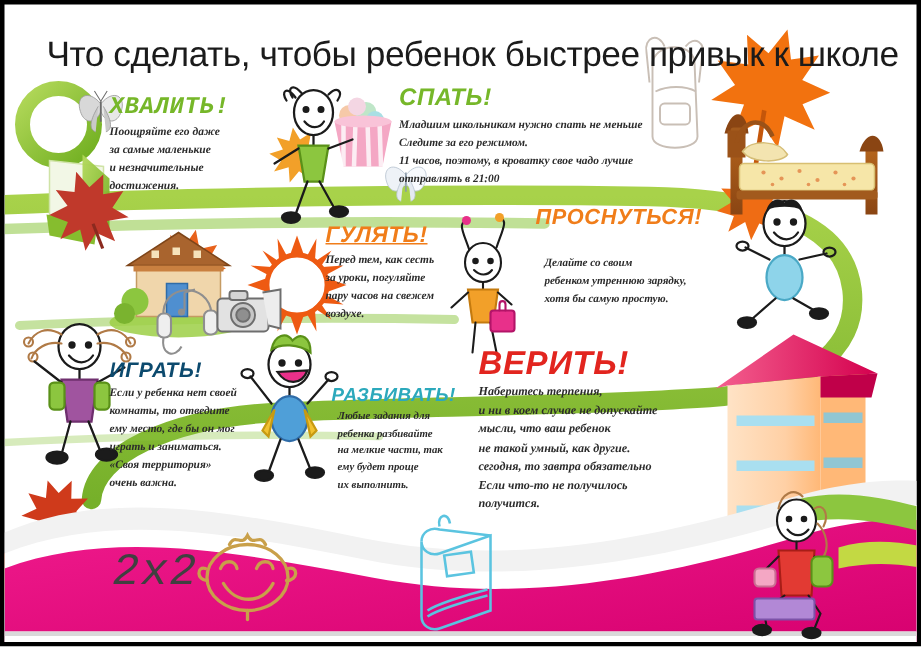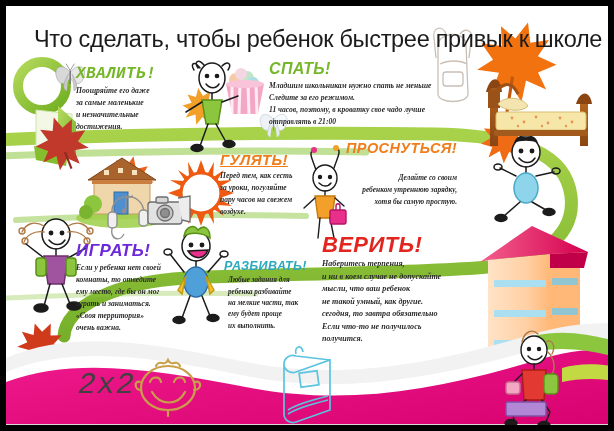--- a/index.html
+++ b/index.html
@@ -3,21 +3,21 @@
 <meta charset="utf-8">
 <style>
   html,body{margin:0;padding:0;background:#ffffff;}
   body{font-family:"Liberation Sans",sans-serif;}
 
   #poster{
     position:relative;
     width:614px;height:431px;
     overflow:hidden;
     background:#ffffff;
-    border:6px solid #000000;
+    border:3px solid #000000;
     box-sizing:border-box;
   }
 
   
   .layer{position:absolute;top:0;left:0;width:614px;height:431px;}
   .layer svg{display:block;width:614px;height:431px;}
 
   
   #title{
     position:absolute;left:28px;top:20px;
@@ -44,26 +44,26 @@
   #b-hvalit{left:70px;top:60px;}
   #b-hvalit .hd{font-size:16px;color:#76b729;font-family:Liberation Mono, monospace;}
   #b-hvalit .bd{font-size:7.7px;}
 
   #b-spat{left:263px;top:55px;}
   #b-spat .hd{font-size:16px;color:#76b729;}
 
   #b-gulyat{left:214px;top:146px;}
   #b-gulyat .hd{font-size:15px;color:#f07d1a;text-decoration:underline;}
 
-  #b-prosnutsya{left:340px;top:135px;text-align:right;}
+  #b-prosnutsya{left:354px;top:135px;}
   #b-prosnutsya .hd{font-size:14.5px;color:#f07d1a;}
   #b-prosnutsya .bd{font-size:7.4px;padding-left:6px;margin-top:16px;}
 
   #b-igrat{left:70px;top:236px;}
-  #b-igrat .hd{font-size:17px;color:#6d28d9;}
+  #b-igrat .hd{font-size:14px;color:#0c4a6e;}
 
   #b-razbivat{left:218px;top:236px;}
   #b-razbivat .hd{font-size:12.5px;color:#2ca9bc;margin-top:18px;}
   #b-razbivat .bd{font-size:7.2px;padding-left:4px;}
 
   #b-verit{left:316px;top:227px;}
   #b-verit .hd{font-size:22px;color:#e2251f;}
   #b-verit .bd{font-size:8.1px;line-height:1.55;}
 
   .doodle{position:absolute;z-index:36;}

